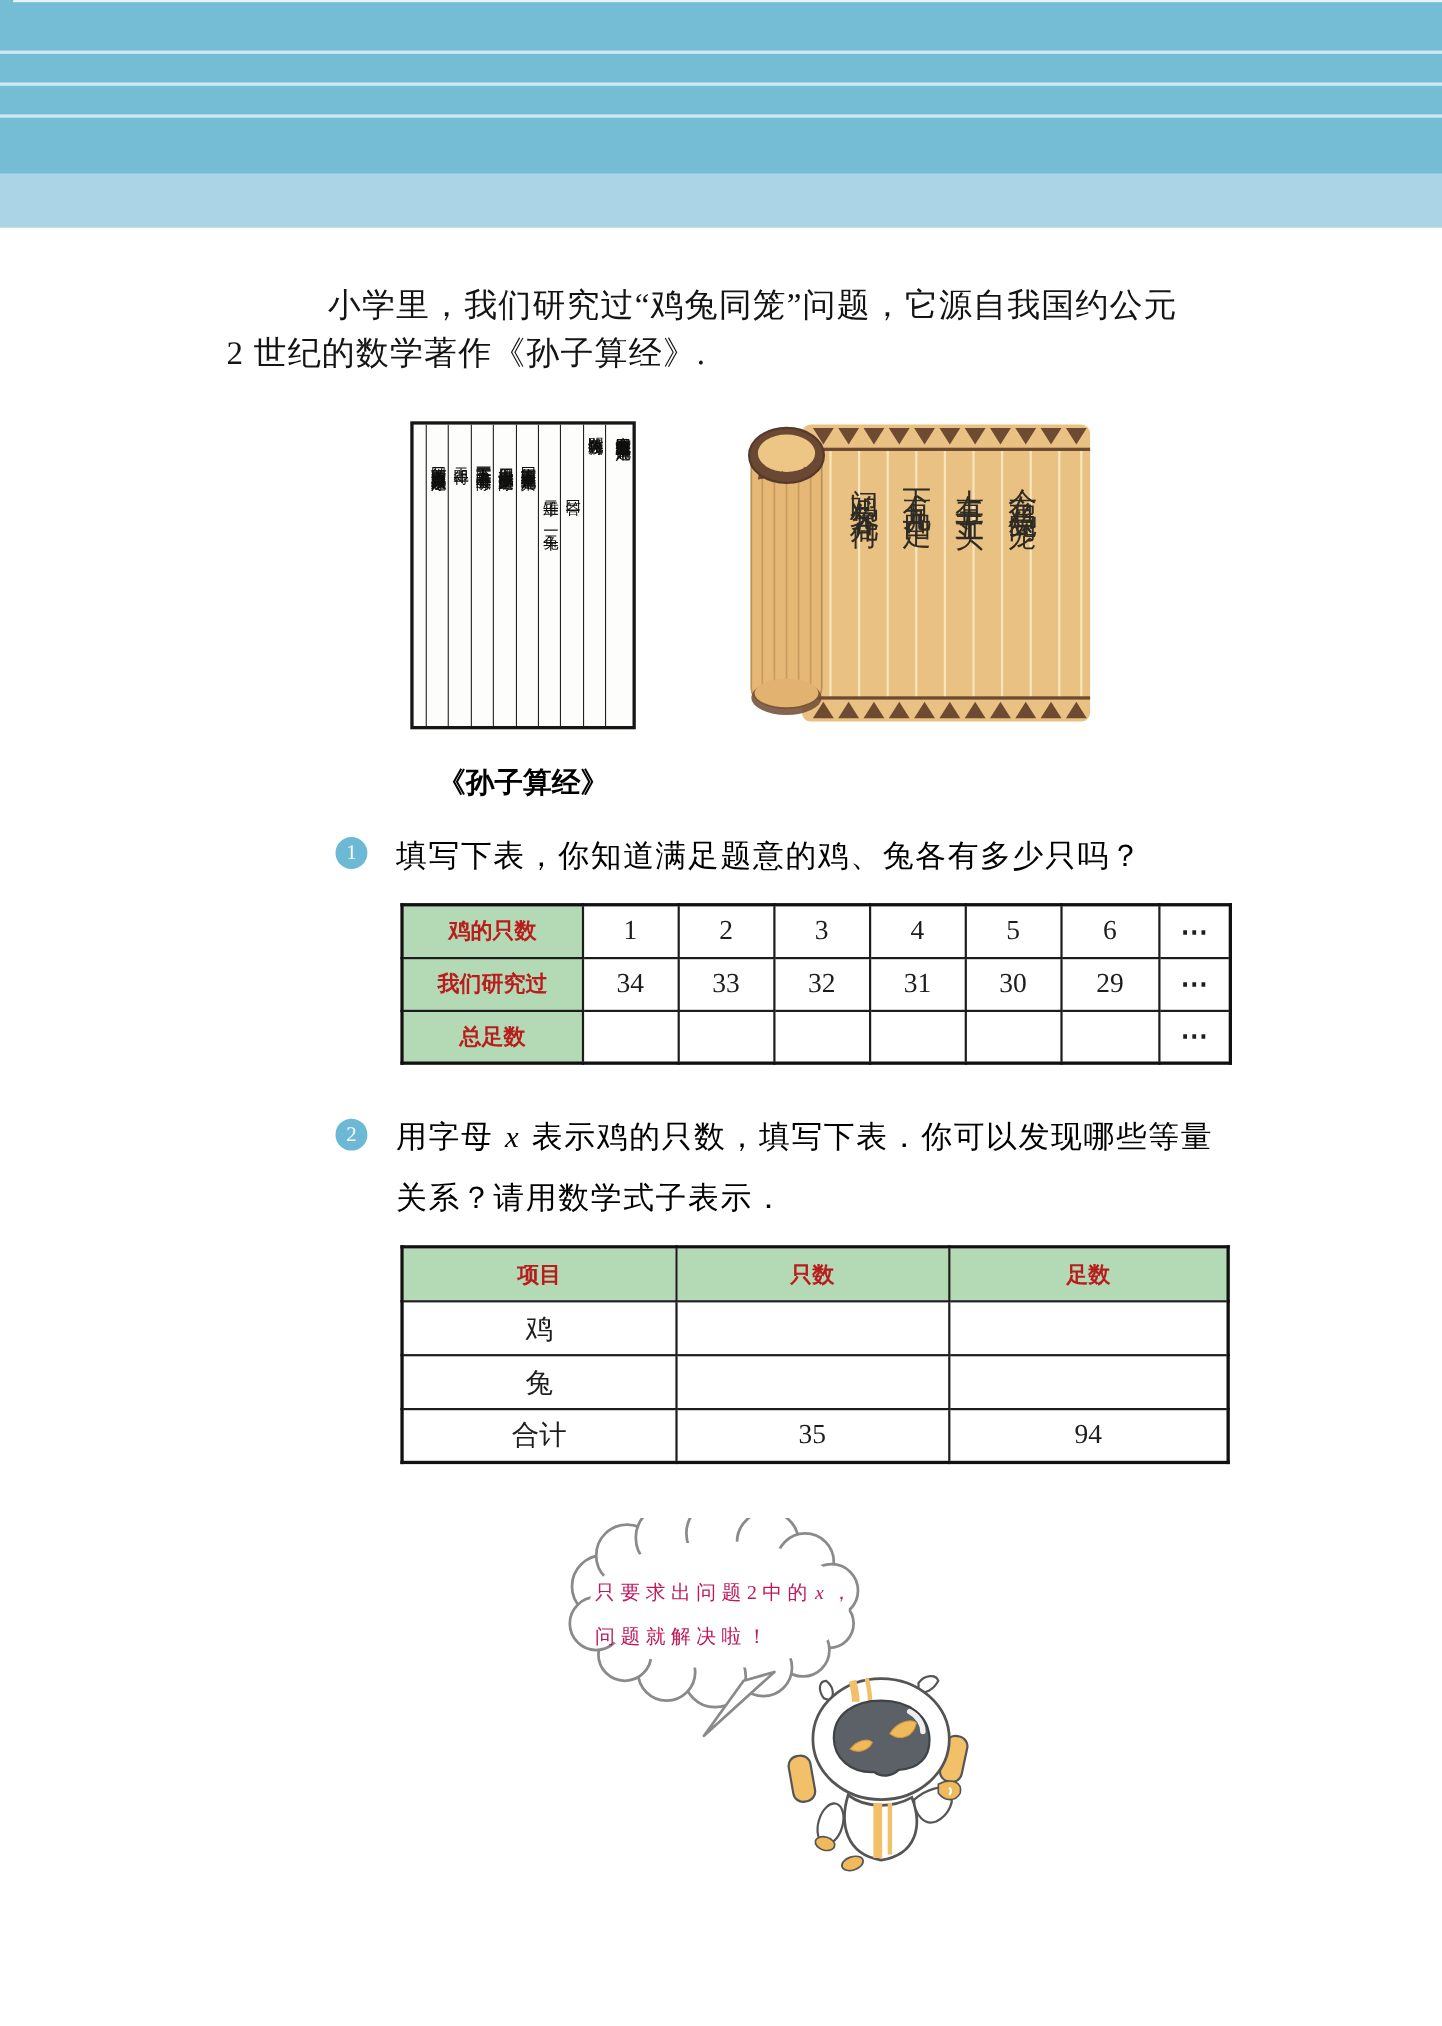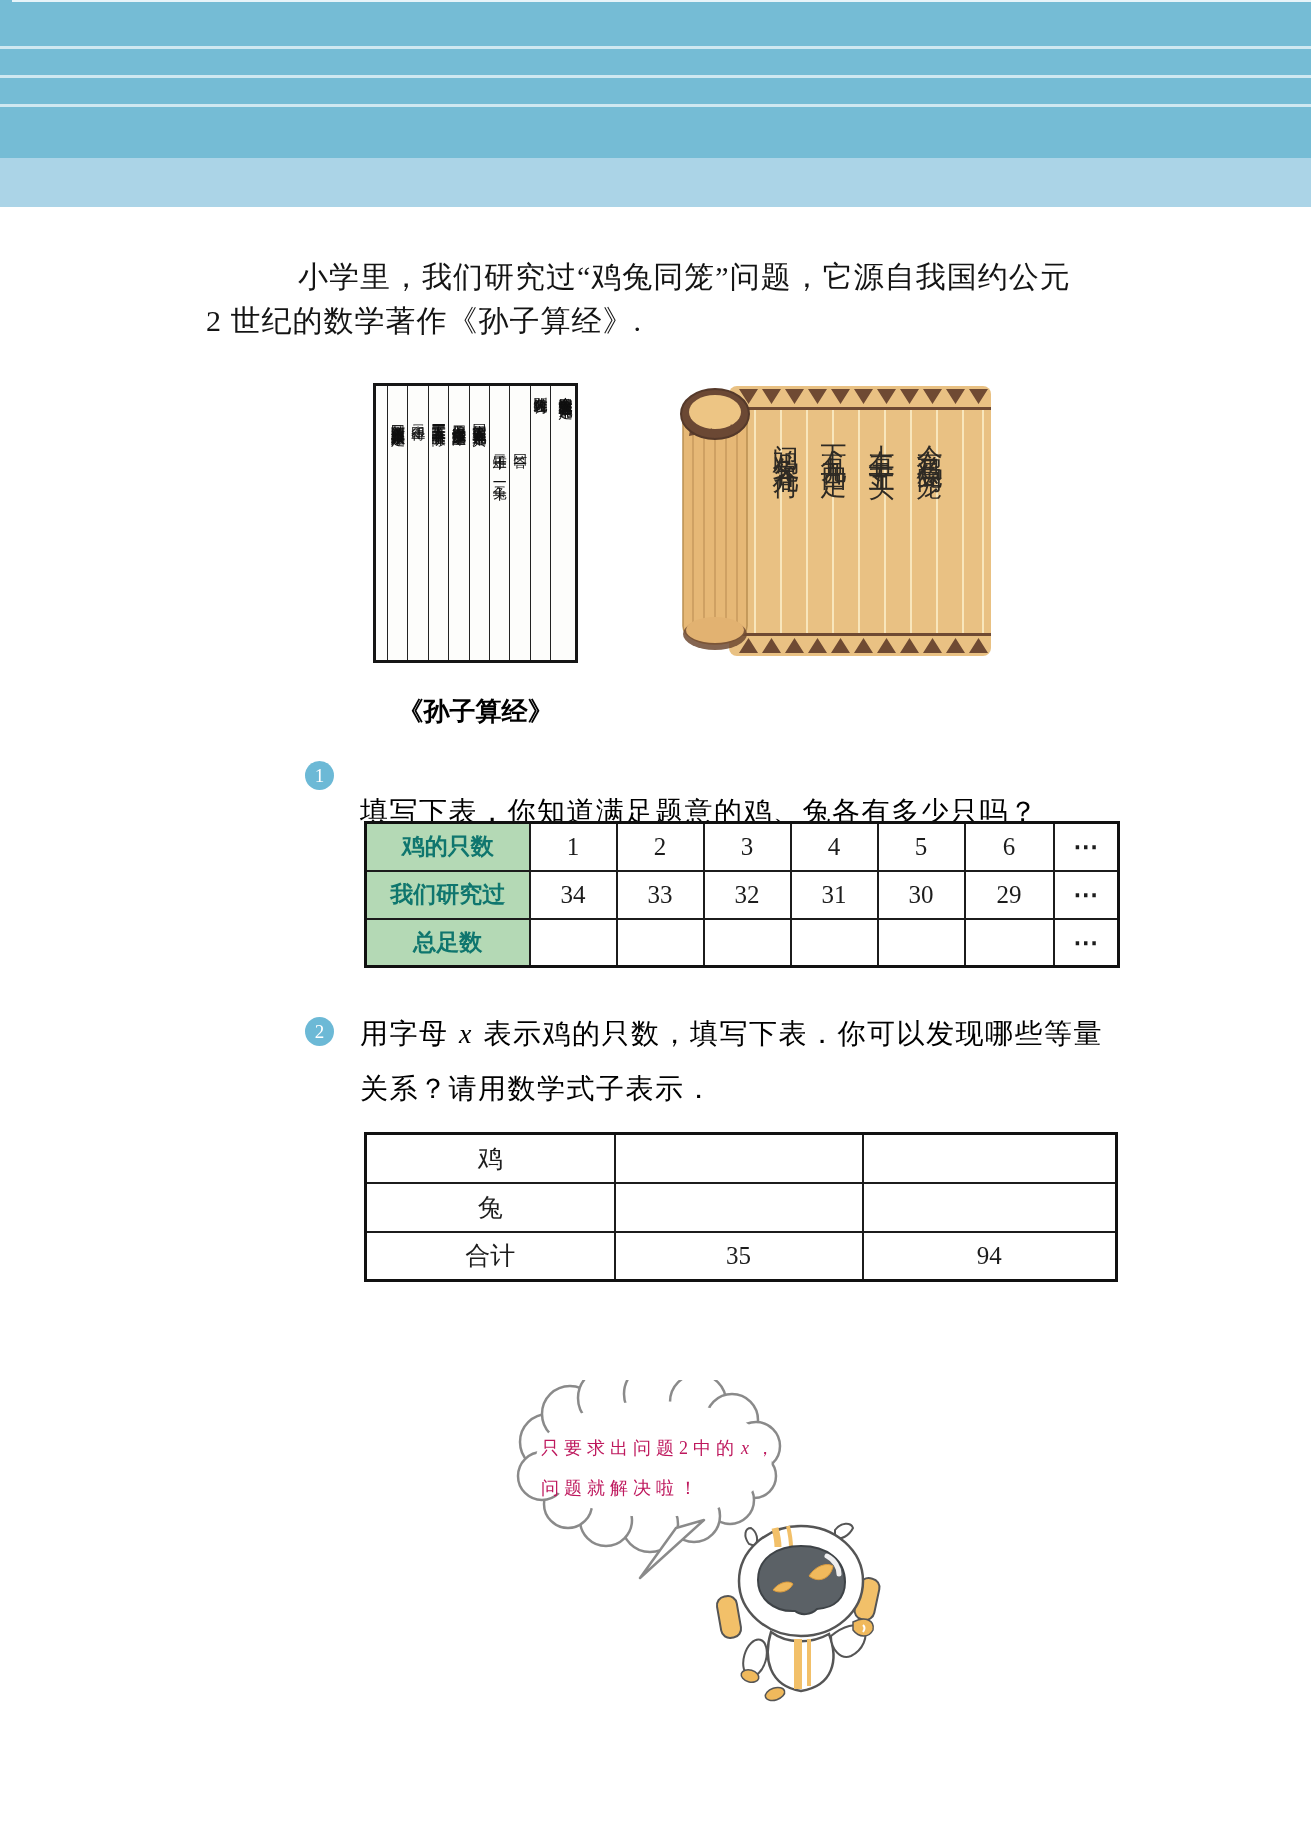--- a/index.html
+++ b/index.html
@@ -51,35 +51,35 @@
 
   
   .problem-circle {
     position:absolute; width:29px; height:29px; border-radius:50%;
     background:#6cb9d6; color:#ffffff; font-size:19px; line-height:29px;
     text-align:center;
   }
   .pc-1 { left:305px; top:761px; }
   .pc-2 { left:305px; top:1017px; }
   .problem-text { position:absolute; left:360px; font-size:28px; color:#000; letter-spacing:1.5px; white-space:nowrap; }
-  .pt-1 { top:793px; }
+  .pt-1 { top:759px; }
   .pt-2a { top:1015px; }
   .pt-2b { top:1070px; }
   .mathvar { font-style:italic; font-family:"Liberation Serif",serif; padding:0 2px; }
 
   
   .tbl { position:absolute; border-collapse:collapse; table-layout:fixed; background:#fff; border:3px solid #111; }
   .tbl th, .tbl td {
     border:2px solid #1c1c1c; text-align:center; vertical-align:middle;
     padding:0; font-size:25px; color:#1d1d1d; font-family:"Liberation Serif","DejaVu Serif",serif;
     overflow:hidden;
   }
   .tbl .green {
     background:#b4d9b5; font-family:"Liberation Sans","DejaVu Sans",sans-serif;
-    font-weight:700; font-size:23px; color:#0f766e;
+    font-weight:700; font-size:20px; color:#b91c1c;
   }
   .t1 { left:364px; top:821px; width:753px; }
   .t1 tr { height:48px; }
   .t2 { left:364px; top:1132px; width:751px; }
   .t2 tr { height:49px; }
   .dots { font-family:"DejaVu Sans",sans-serif; font-weight:700; font-size:21px; color:#111; }
 
   
   .bubble-svg { position:absolute; left:508px; top:1380px; }
   .bubble-line {
@@ -229,20 +229,25 @@
   </div>
   <div class="problem-text pt-2b">关系？请用数学式子表示．</div>
 
   <table class="tbl t2">
     <colgroup>
       <col style="width:249px">
         <col style="width:248px">
         <col style="width:254px">
     </colgroup>
     <tbody>
+        <tr>
+      <th class="green">项目</th>
+      <th class="green">只数</th>
+      <th class="green">足数</th>
+    </tr>
     <tr>
       <td>鸡</td>
       <td></td>
       <td></td>
     </tr>
     <tr>
       <td>兔</td>
       <td></td>
       <td></td>
     </tr>

